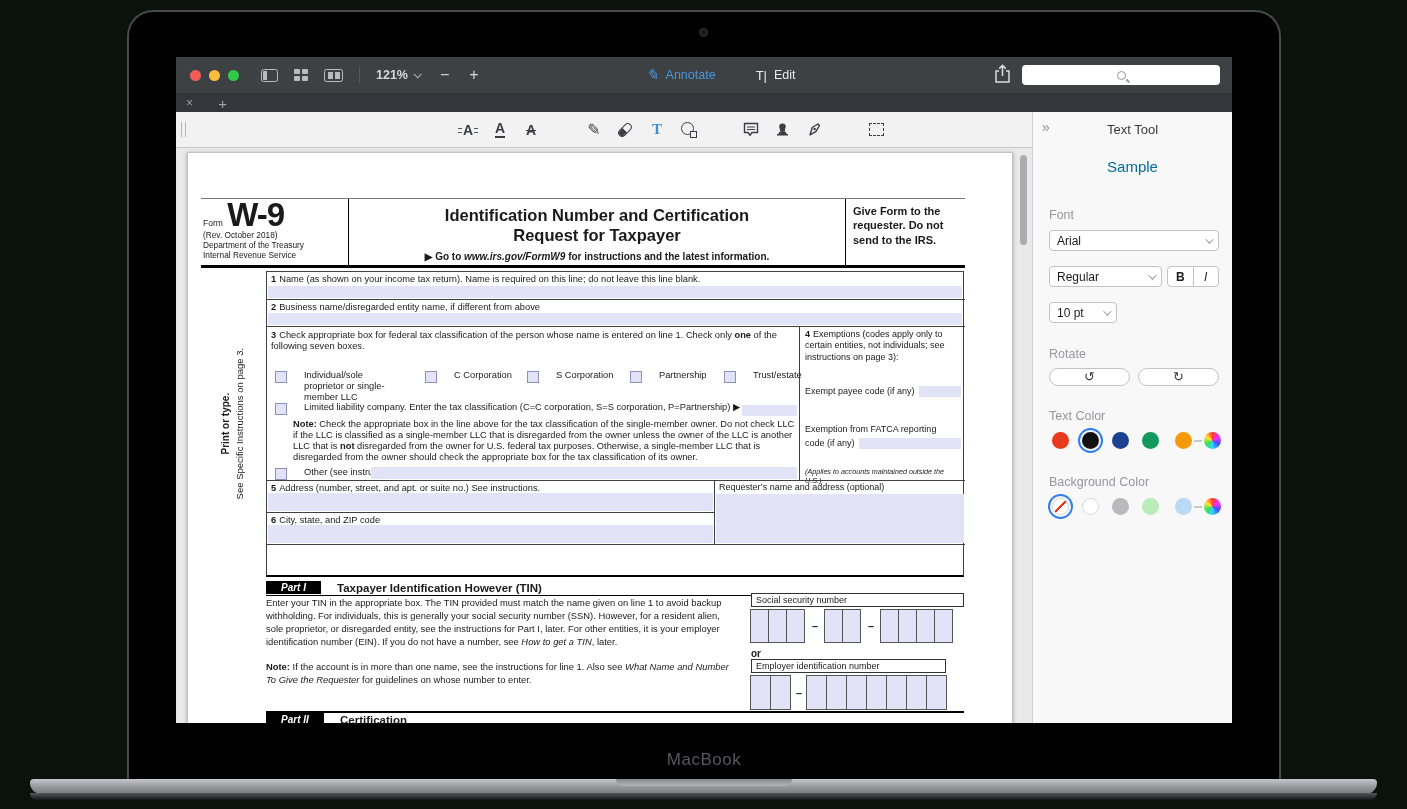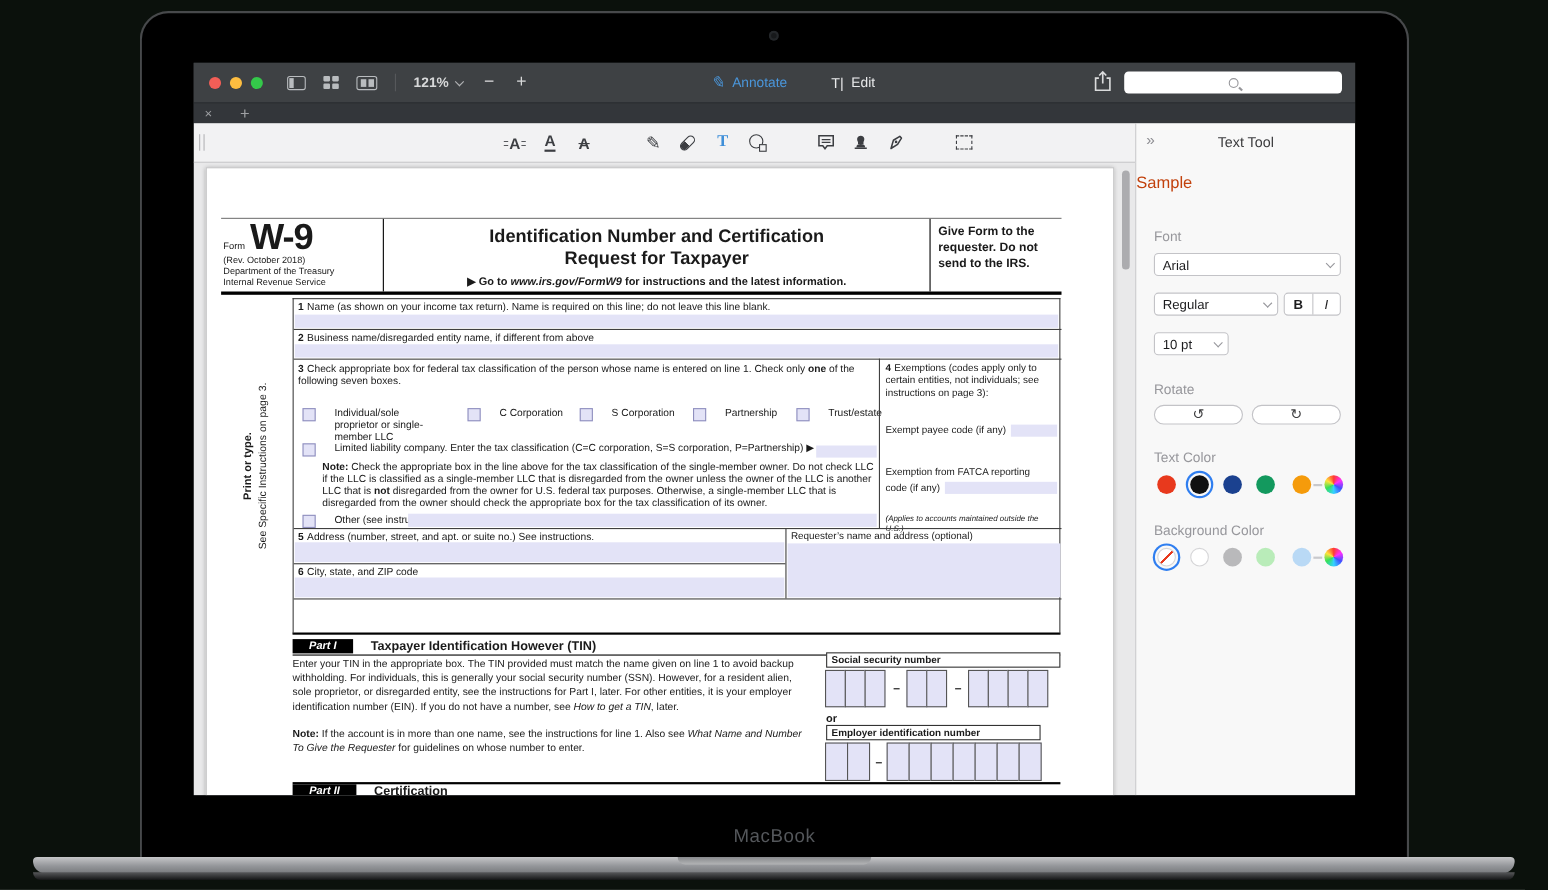--- a/index.html
+++ b/index.html
@@ -133,35 +133,35 @@
   .reqfill { position:absolute; left:1px; right:1px; top:14px; bottom:1px; background:#e3e3f7; }
 
   .partbar { position:absolute; left:78px; width:698px; height:16px; border-bottom:1.5px solid #000;
              display:flex; align-items:center; }
   .partbox { width:55px; height:13px; background:#000; color:#fff; font-weight:bold; font-style:italic;
              font-size:10px; text-align:center; line-height:13px; }
   .parttitle { font-weight:bold; font-size:11.5px; margin-left:16px; }
 
   .p1body { position:absolute; left:78px; top:444px; width:472px; font-size:9.4px; line-height:1.38; }
   .p1note { position:absolute; left:78px; top:508px; width:472px; font-size:9.4px; line-height:1.38; }
-  .tinbox { position:absolute; border:1px solid #333; font-weight:bold; font-size:9px;
+  .tinbox { position:absolute; border:1px solid #333; font-weight:normal; font-size:9px;
             padding:1px 0 0 4px; background:#fff; }
   .cells { position:absolute; display:flex; align-items:center; }
   .cgrp { display:flex; }
   .cell { width:19px; height:34px; background:#e3e3f7; border:1px solid #555; margin-left:-1px; }
   .cell.w21 { width:21px; height:35px; }
   .cdash { width:20px; text-align:center; font-weight:bold; font-size:11px; }
   .orword { position:absolute; font-weight:bold; font-size:10px; }
 
   
   .sidepanel { position:absolute; left:856px; top:55px; width:200px; height:611px;
                background:#f8f8f8; border-left:1px solid #cfcfd1; font-size:12px; color:#1c1c1e; }
   .collapse { position:absolute; left:9px; top:7px; color:#8e8e93; font-size:14px; }
   .paneltitle { position:absolute; left:0; right:0; top:10px; text-align:center; font-size:13px; color:#3a3a3c; }
-  .sample { position:absolute; left:0; right:0; top:46px; font-size:15px; color:#c2410c; }
+  .sample { position:absolute; left:0; right:0; top:46px; text-align:center; font-size:15px; color:#0369a1; }
   .plabel { position:absolute; left:16px; color:#97979c; font-size:12.5px; }
   .select { position:absolute; height:21px; background:#fff; border:1px solid #c3c3c7; border-radius:4px;
             display:flex; align-items:center; padding:0 7px; font-size:12px; }
   .select .sval { flex:1; }
   .schev { width:6px; height:6px; border-right:1.5px solid #97979c; border-bottom:1.5px solid #97979c;
            transform:rotate(45deg) translateY(-2px); }
   .bigroup { position:absolute; left:134px; width:52px; height:21px; border:1px solid #c3c3c7;
              border-radius:4px; background:#fff; display:flex; }
   .bihalf { flex:1; display:flex; align-items:center; justify-content:center; font-size:12px; }
   .bihalf.b { font-weight:bold; border-right:1px solid #c3c3c7; }

